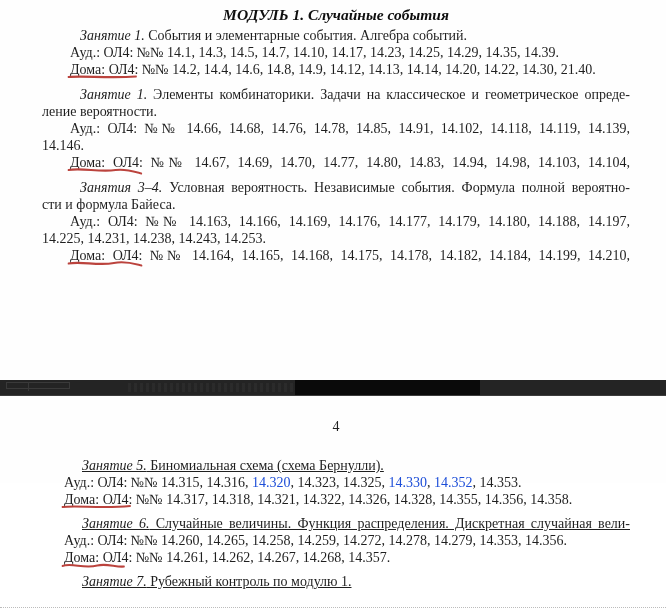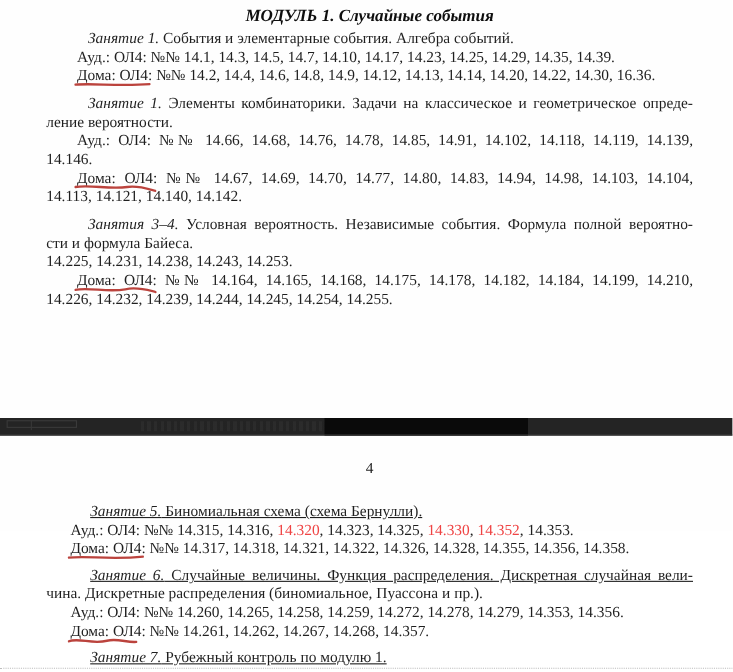--- a/index.html
+++ b/index.html
@@ -20,21 +20,21 @@
 
   .gap4 { height:4px; } .gap8 { height:8px; } .gap7 { height:7px; } .gap22 { height:22px; }
 
   .ind-a { padding-left:38px; }  
   .ind-b { padding-left:28px; }  
   .ind-c { padding-left:40px;text-decoration:underline; }  
   .ind-d { padding-left:22px; }  
 
   .just { text-align:justify; text-align-last:justify; }
   .em { font-style:italic; }
-  .orange { color:#ef4444; }
+  .orange { color:#1d4ed8; }
 
   .ured { position:relative;font-family:Liberation Serif, serif; }
   .scribble {
     position:absolute; left:-3px; bottom:-6px;
     width:104%; height:10px; overflow:visible;
   }
   .scribble path {
     stroke:#b5332c; stroke-width:2.1; fill:none;
     stroke-linecap:round; opacity:.92;
   }
@@ -58,40 +58,39 @@
 
   <div class="frag frag-top">
 
     <div class="ln title">МОДУЛЬ 1. Случайные события</div>
     <div class="gap4"></div>
 
     <div class="ln ind-a"><span class="em">Занятие 1.</span><span> События и элементарные события. Алгебра событий.</span></div>
     <div class="ln ind-b">Ауд.: ОЛ4: №№ 14.1, 14.3, 14.5, 14.7, 14.10, 14.17, 14.23, 14.25, 14.29, 14.35, 14.39.</div>
     <div class="ln ind-b"><span class="ured"><span>Дома: ОЛ4:</span><svg class="scribble" viewBox="0 0 106 10" preserveAspectRatio="none">
             <path d="M2 4 C 25 2.5, 60 5.5, 103 3.5"></path>
-          </svg></span><span> №№ 14.2, 14.4, 14.6, 14.8, 14.9, 14.12, 14.13, 14.14, 14.20, 14.22, 14.30, 16.36.</span></div>
+          </svg></span><span> №№ 14.2, 14.4, 14.6, 14.8, 14.9, 14.12, 14.13, 14.14, 14.20, 14.22, 14.30, 21.40.</span></div>
     <div class="gap8"></div>
 
     <div class="ln ind-a just"><span class="em">Занятие 1.</span><span> Элементы комбинаторики. Задачи на классическое и геометрическое опреде-</span></div>
     <div class="ln">ление вероятности.</div>
     <div class="ln ind-b just">Ауд.: ОЛ4: №№ 14.66, 14.68, 14.76, 14.78, 14.85, 14.91, 14.102, 14.118, 14.119, 14.139,</div>
     <div class="ln">14.146.</div>
     <div class="ln ind-b just"><span class="ured"><span>Дома: ОЛ4:</span><svg class="scribble" viewBox="0 0 106 10" preserveAspectRatio="none">
             <path d="M2 4 C 22 1.5, 45 6.5, 68 4 C 82 2.5, 96 6, 104 7.5"></path>
           </svg></span><span> №№ 14.67, 14.69, 14.70, 14.77, 14.80, 14.83, 14.94, 14.98, 14.103, 14.104,</span></div>
-    <div class="ln">14.113, 14.121, 14.140, 14.142.</div>
     <div class="gap8"></div>
 
     <div class="ln ind-a just"><span class="em">Занятия 3–4.</span><span> Условная вероятность. Независимые события. Формула полной вероятно-</span></div>
     <div class="ln">сти и формула Байеса.</div>
+    <div class="ln ind-b just">Ауд.: ОЛ4: №№ 14.163, 14.166, 14.169, 14.176, 14.177, 14.179, 14.180, 14.188, 14.197,</div>
     <div class="ln">14.225, 14.231, 14.238, 14.243, 14.253.</div>
     <div class="ln ind-b just"><span class="ured"><span>Дома: ОЛ4:</span><svg class="scribble" viewBox="0 0 106 10" preserveAspectRatio="none">
             <path d="M2 4.5 C 20 2, 44 7, 66 4 C 82 1.5, 96 5, 105 6.5"></path>
           </svg></span><span> №№ 14.164, 14.165, 14.168, 14.175, 14.178, 14.182, 14.184, 14.199, 14.210,</span></div>
-    <div class="ln">14.226, 14.232, 14.239, 14.244, 14.245, 14.254, 14.255.</div>
   </div>
 
   <div class="divider">
     <div class="tex-left"></div>
     <div class="tex-left-bar"></div>
     <div class="tex-mid"></div>
     <div class="seg-dark"></div>
     <div class="edge"></div>
   </div>
 
@@ -101,21 +100,20 @@
     <div class="gap22"></div>
 
     <div class="ln ind-c"><span class="em">Занятие 5.</span><span> Биномиальная схема (схема Бернулли).</span></div>
     <div class="ln ind-d"><span>Ауд.: ОЛ4: №№ 14.315, 14.316, </span><span class="orange">14.320</span><span>, 14.323, 14.325, </span><span class="orange">14.330</span><span>, </span><span class="orange">14.352</span><span>, 14.353.</span></div>
     <div class="ln ind-d"><span class="ured"><span>Дома: ОЛ4:</span><svg class="scribble" viewBox="0 0 106 10" preserveAspectRatio="none">
             <path d="M2 4 C 26 2, 58 6, 103 3"></path>
           </svg></span><span> №№ 14.317, 14.318, 14.321, 14.322, 14.326, 14.328, 14.355, 14.356, 14.358.</span></div>
     <div class="gap7"></div>
 
     <div class="ln ind-c just"><span class="em">Занятие 6.</span><span> Случайные величины. Функция распределения. Дискретная случайная вели-</span></div>
-    <div class="ln">чина. Дискретные распределения (биномиальное, Пуассона и пр.).</div>
     <div class="ln ind-d">Ауд.: ОЛ4: №№ 14.260, 14.265, 14.258, 14.259, 14.272, 14.278, 14.279, 14.353, 14.356.</div>
     <div class="ln ind-d"><span class="ured"><span>Дома: ОЛ4:</span><svg class="scribble" viewBox="0 0 106 10" preserveAspectRatio="none">
             <path d="M2 5 C 16 1.5, 34 8, 54 4.5 C 68 2, 82 6.5, 94 5.5"></path>
           </svg></span><span> №№ 14.261, 14.262, 14.267, 14.268, 14.357.</span></div>
     <div class="gap7"></div>
 
     <div class="ln ind-c"><span class="em">Занятие 7.</span><span> Рубежный контроль по модулю 1.</span></div>
   </div>
 
   <div class="bottom-edge"></div>

